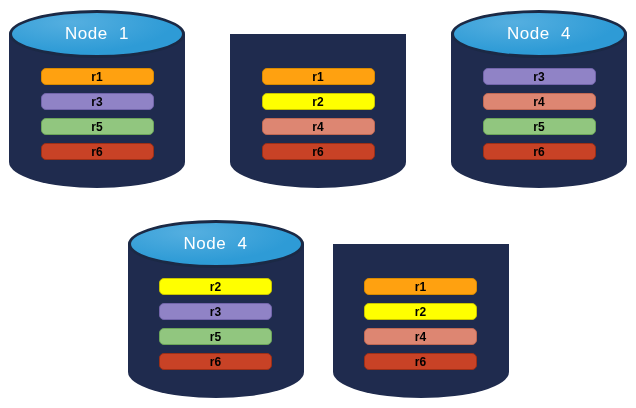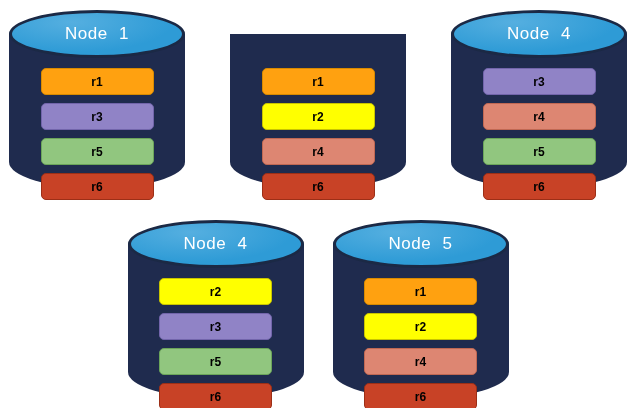--- a/index.html
+++ b/index.html
@@ -70,21 +70,21 @@
     left: 0;
     right: 0;
     top: 58px;
     display: flex;
     flex-direction: column;
     align-items: center;
     gap: 8px;
   }
   .bar {
     width: 113px;
-    height: 27px;
+    height: 17px;
     box-sizing: border-box;
     border-radius: 5px;
     border: 1.5px solid;
     display: flex;
     align-items: center;
     justify-content: center;
   }
   .bar-label {
     color: var(--bar-text-color);
     font-size: 12px;
@@ -171,23 +171,20 @@
           <div class="bar" style="background: rgb(145, 198, 127); border-color: rgb(107, 165, 90);">
             <span class="bar-label">r5</span>
           </div>
           <div class="bar" style="background: rgb(200, 66, 38); border-color: rgb(156, 47, 23);">
             <span class="bar-label">r6</span>
           </div>
         </div>
       </div>
       <div class="cylinder">
         <div class="cyl-body"></div>
-        <div class="cyl-top">
-          <span class="node-title">Node 5</span>
-        </div>
         <div class="bars">
           <div class="bar" style="background: rgb(255, 161, 16); border-color: rgb(216, 138, 0);">
             <span class="bar-label">r1</span>
           </div>
           <div class="bar" style="background: rgb(255, 255, 0); border-color: rgb(200, 196, 0);">
             <span class="bar-label">r2</span>
           </div>
           <div class="bar" style="background: rgb(221, 134, 114); border-color: rgb(192, 104, 83);">
             <span class="bar-label">r4</span>
           </div>

